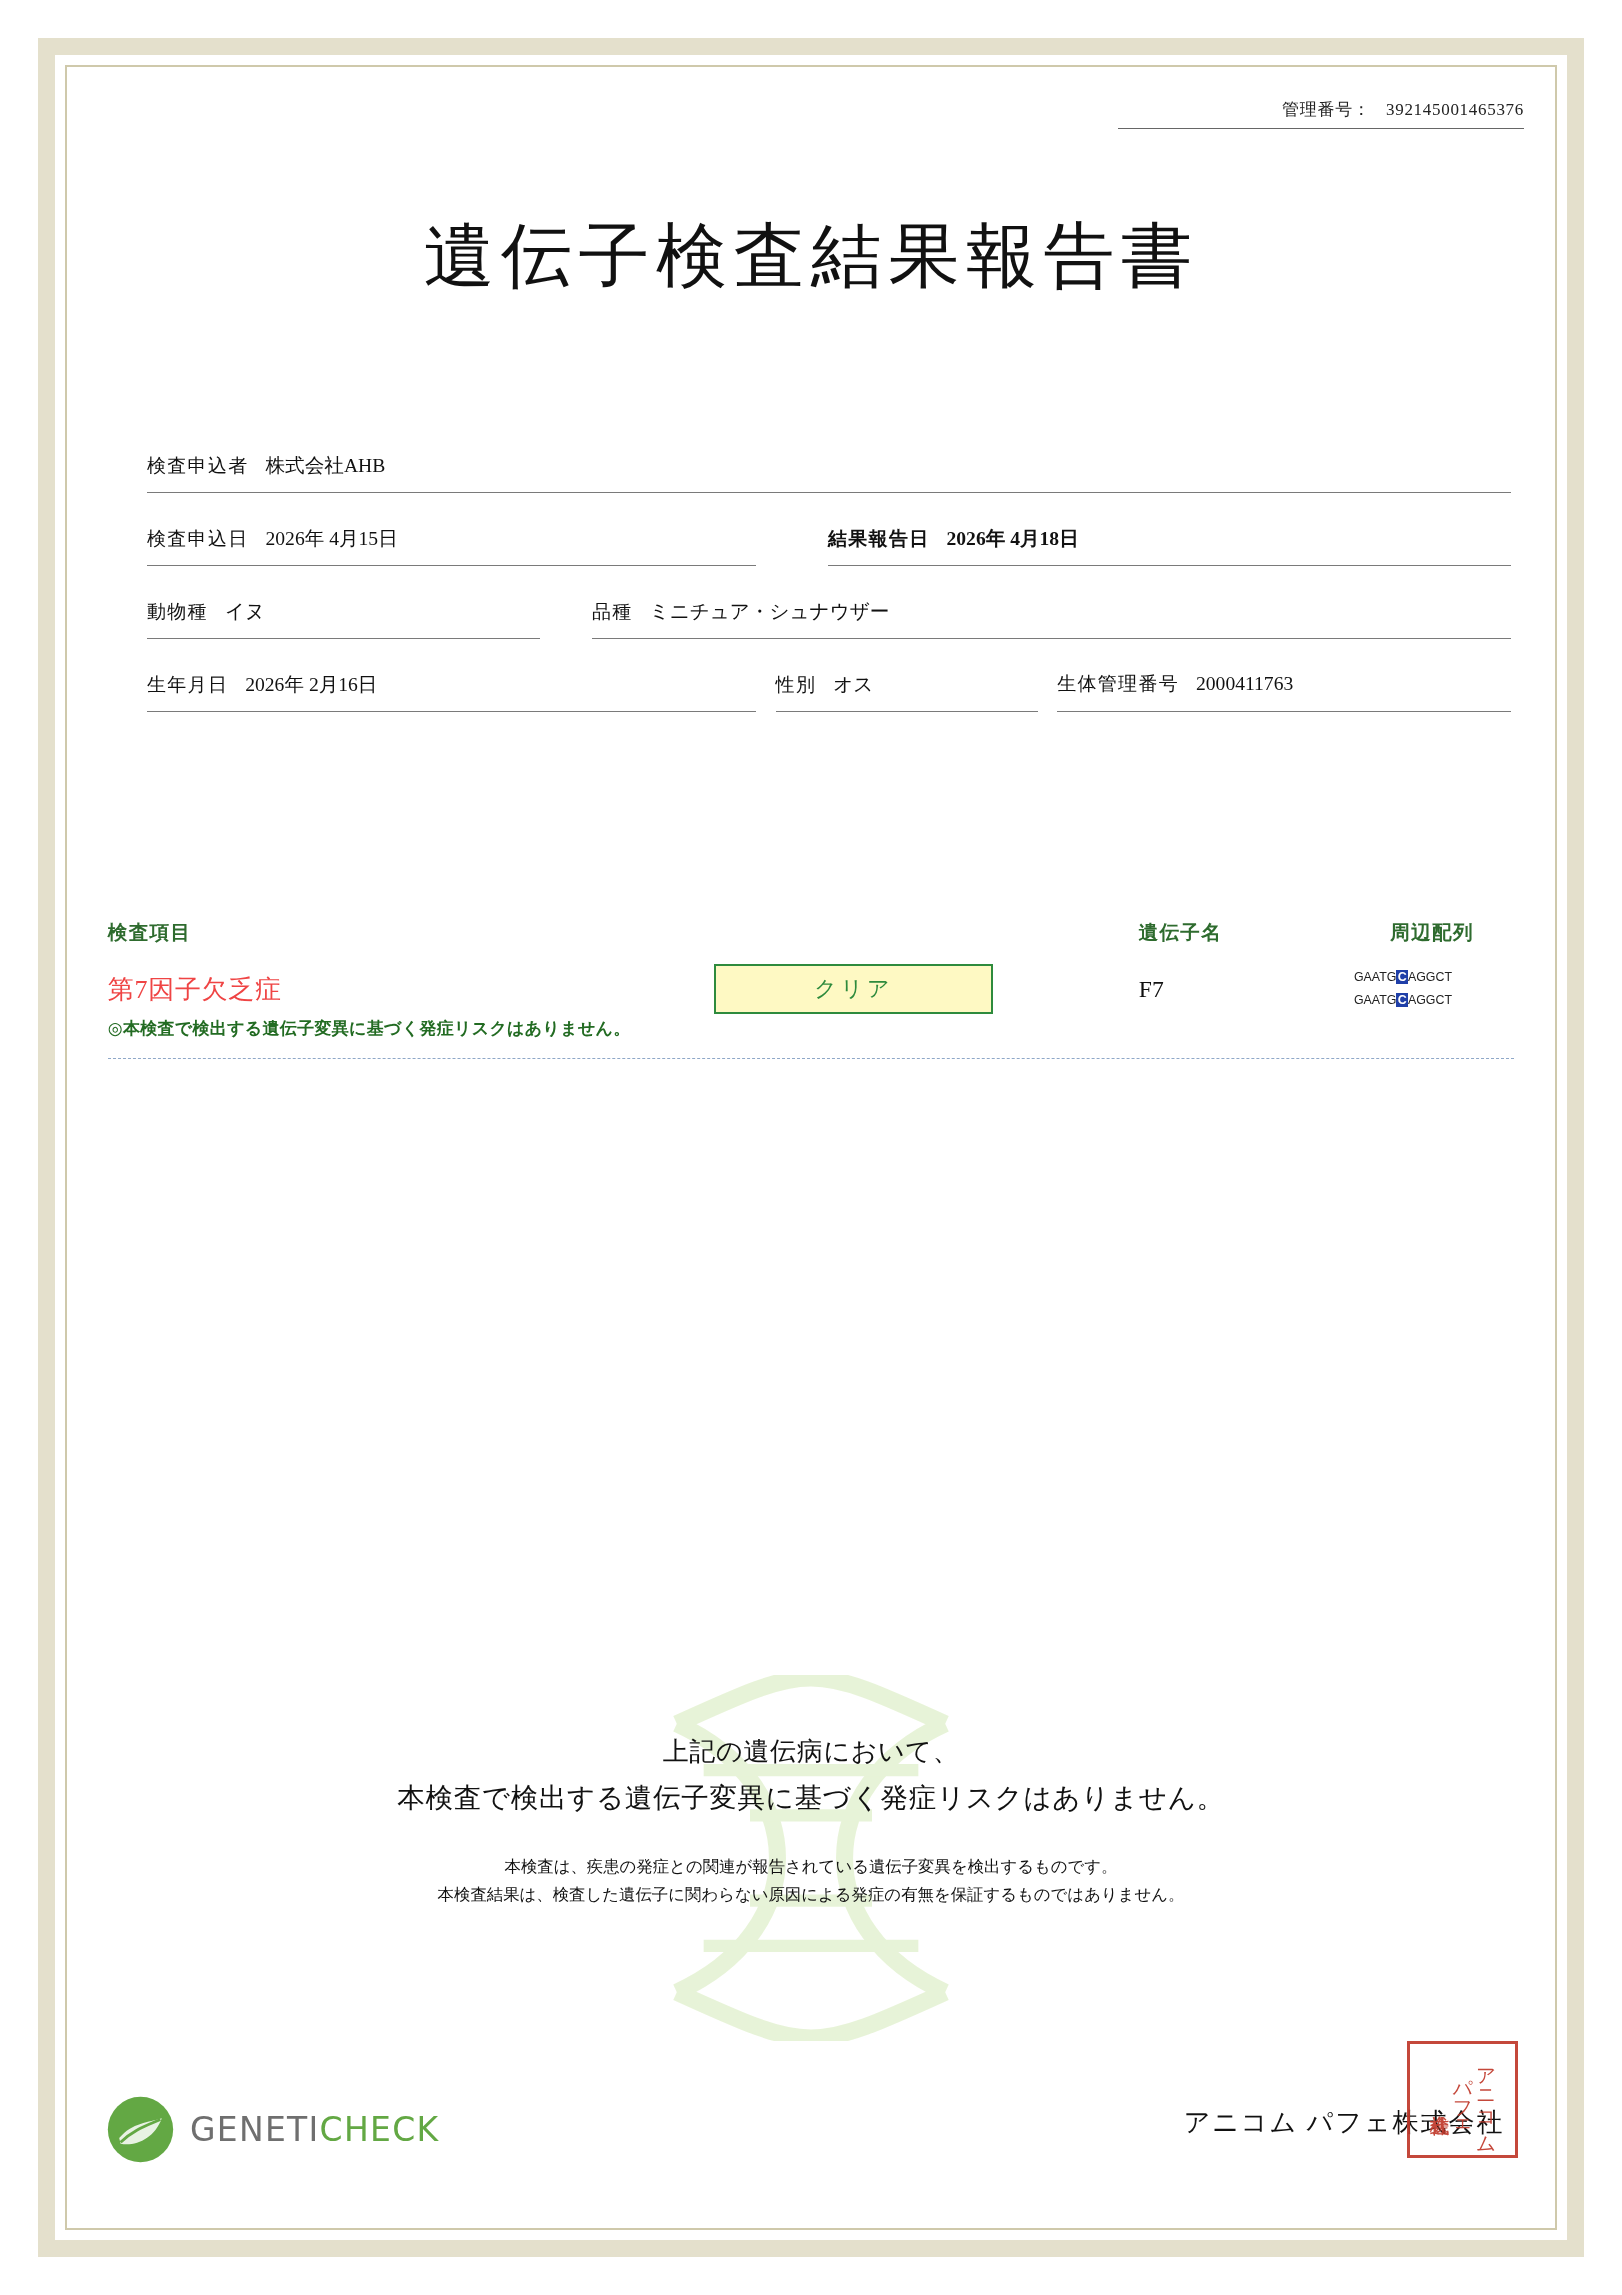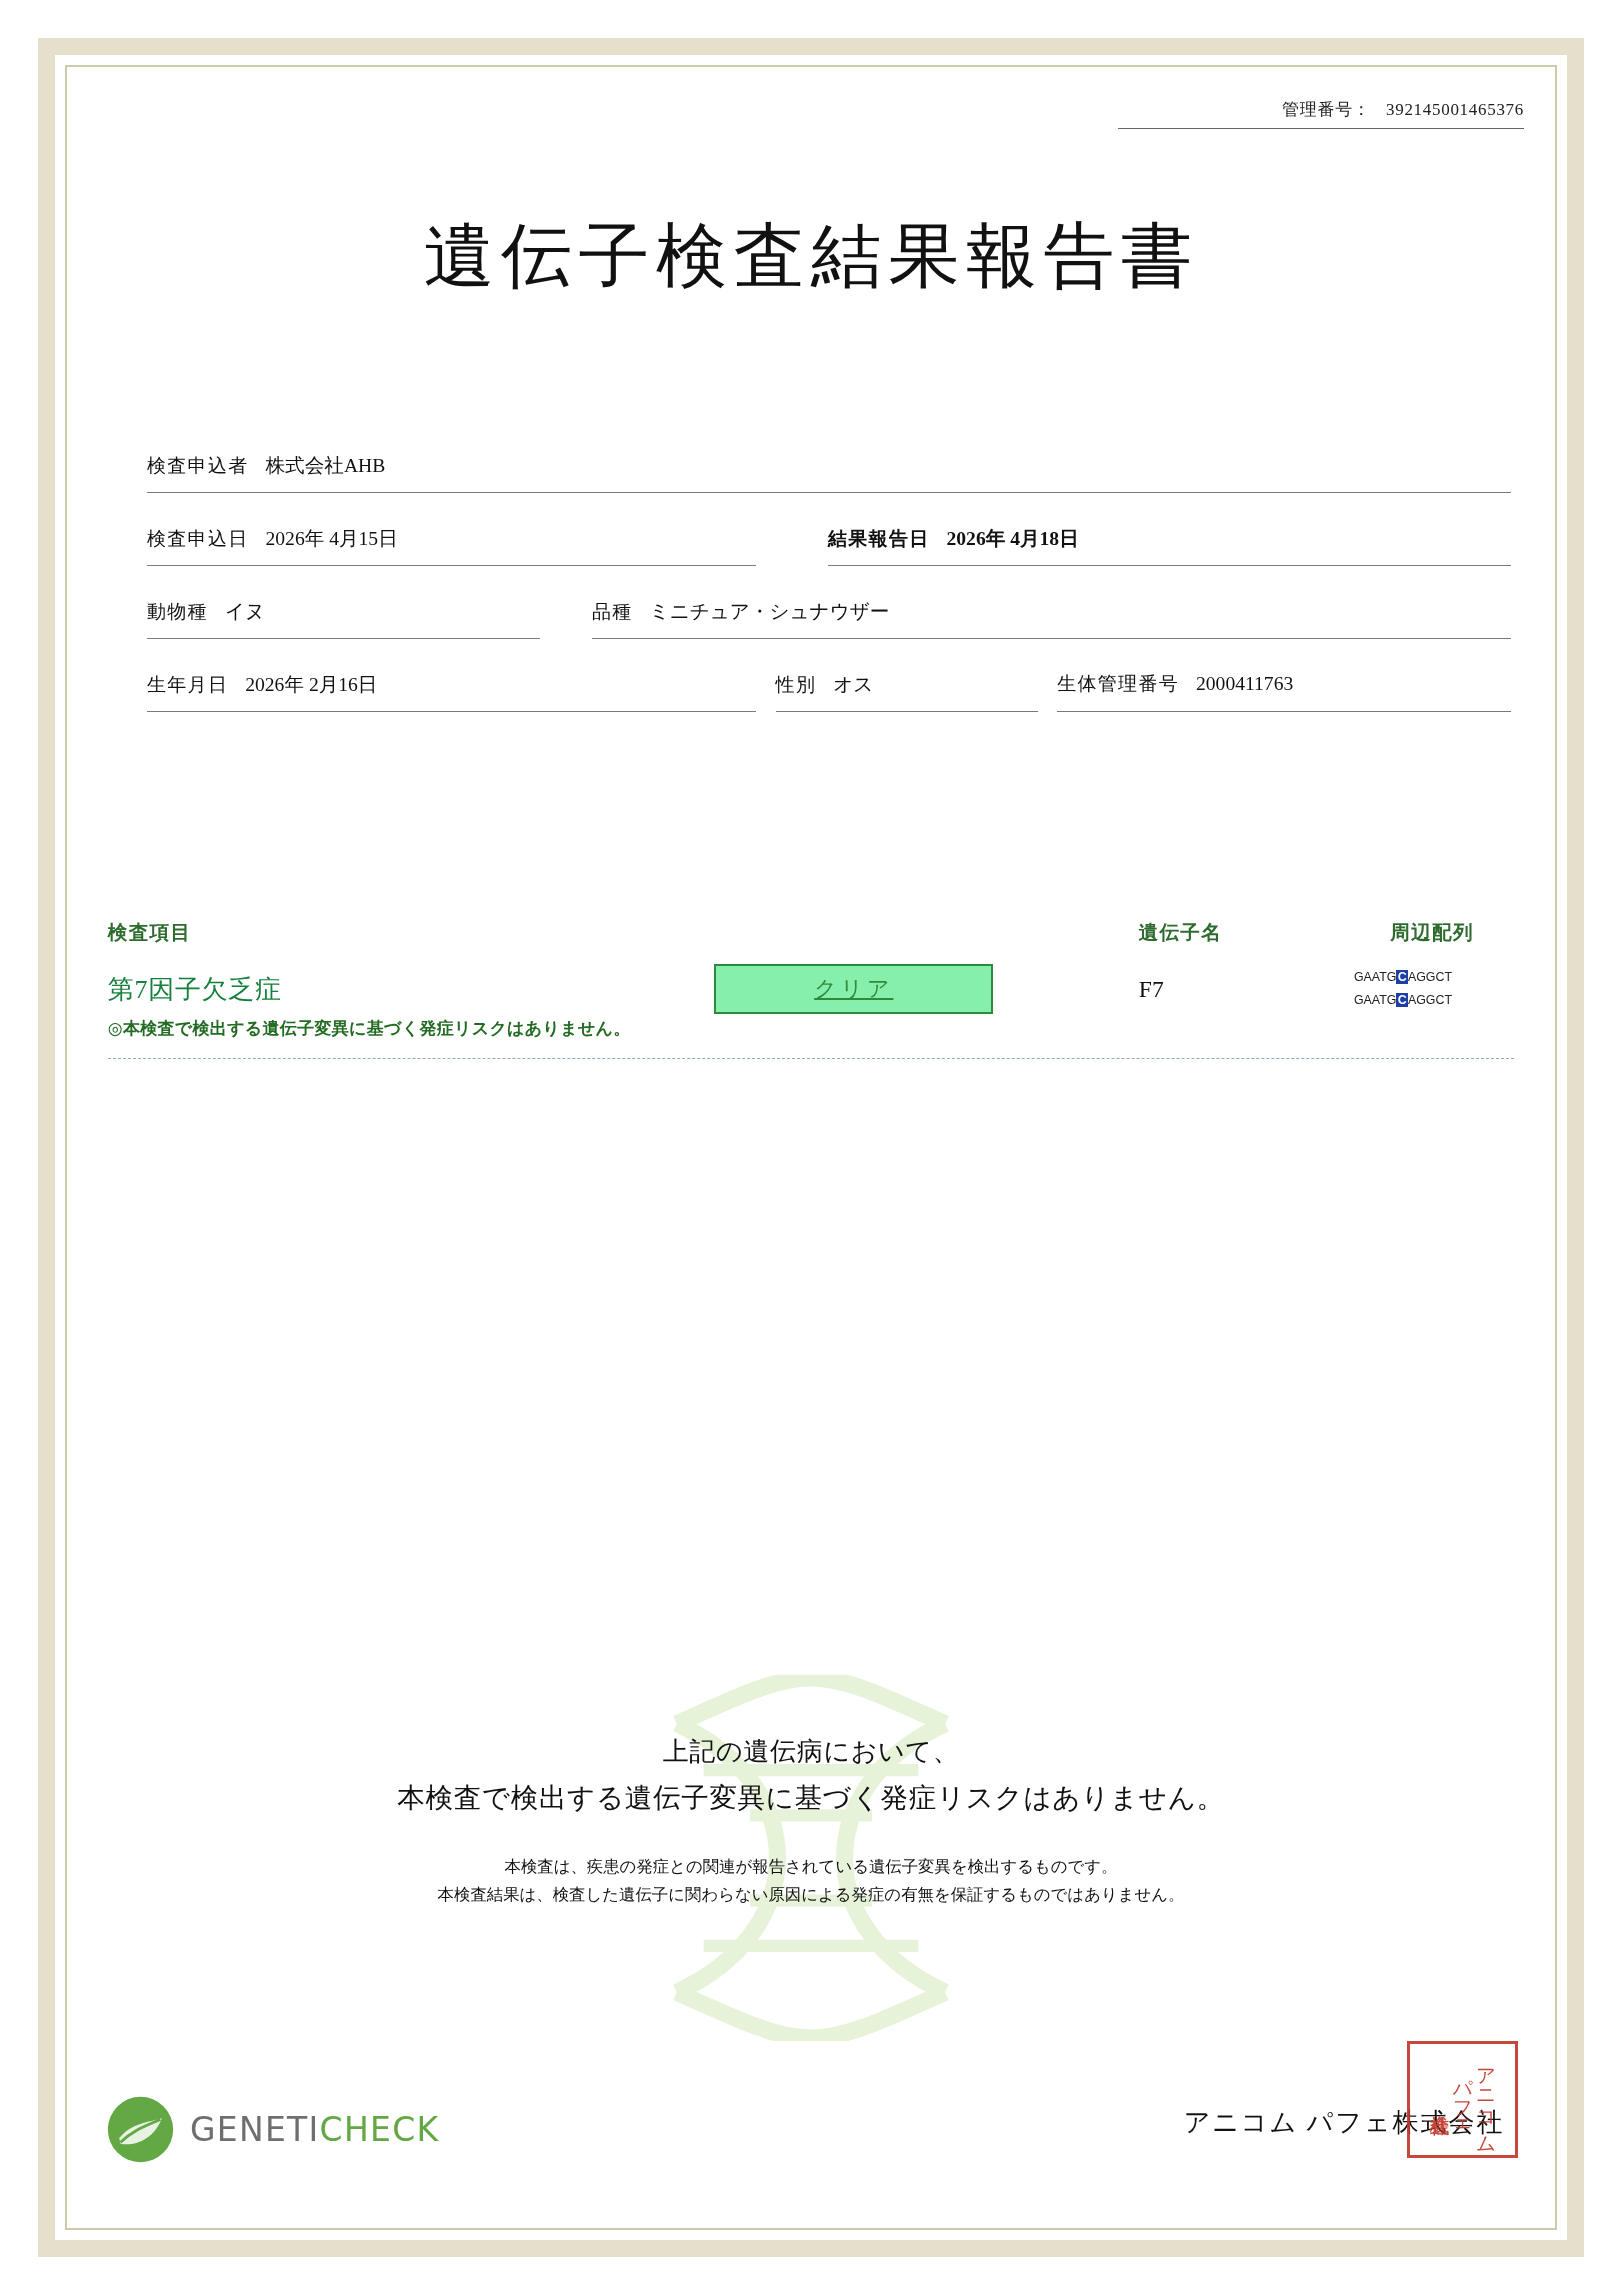--- a/index.html
+++ b/index.html
@@ -156,37 +156,36 @@
 
   .res-row {
     display: flex;
     align-items: center;
     margin-top: 18.3px;
   }
   .r-item {
     width: 589px;
     font-size: 26px;
     letter-spacing: 0.7px;
-    color: #15803d;
+    color: #ef4444;
   }
   .r-status {
     width: 314px;
     display: flex;
     justify-content: center;
   }
   .status-box {
     border: 2px solid #2e8b3d;
     color: #2e8b3d;
     font-size: 22px;
     letter-spacing: 3.9px;
     padding: 7.9px 0;
     width: 275px;
     text-align: center;
-    background: #86efac;
-    text-decoration: underline;
+    background: #fef9c3;
   }
   .r-gene {
     width: 281px;
     text-align: center;
     font-size: 23.6px;
     color: #111;
   }
   .r-seq {
     flex: 1 1 auto;
     text-align: center;

